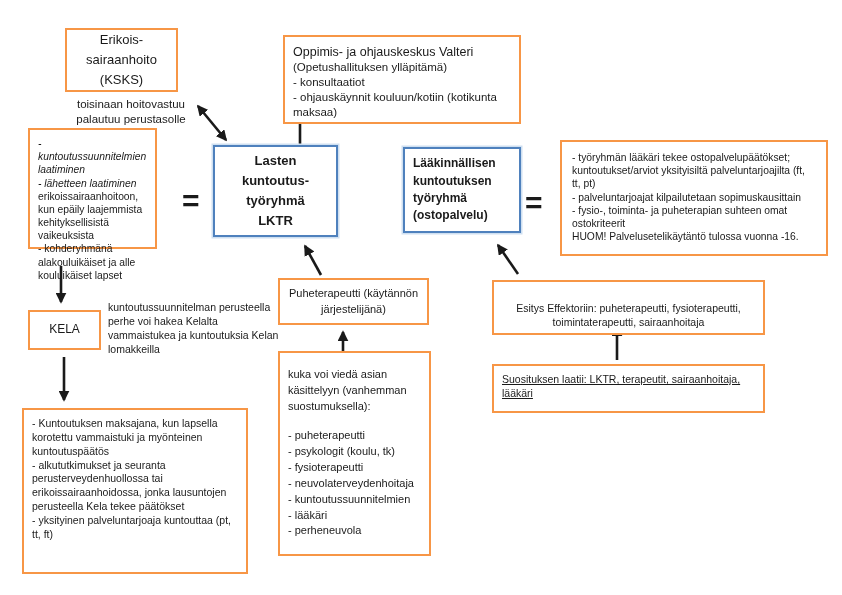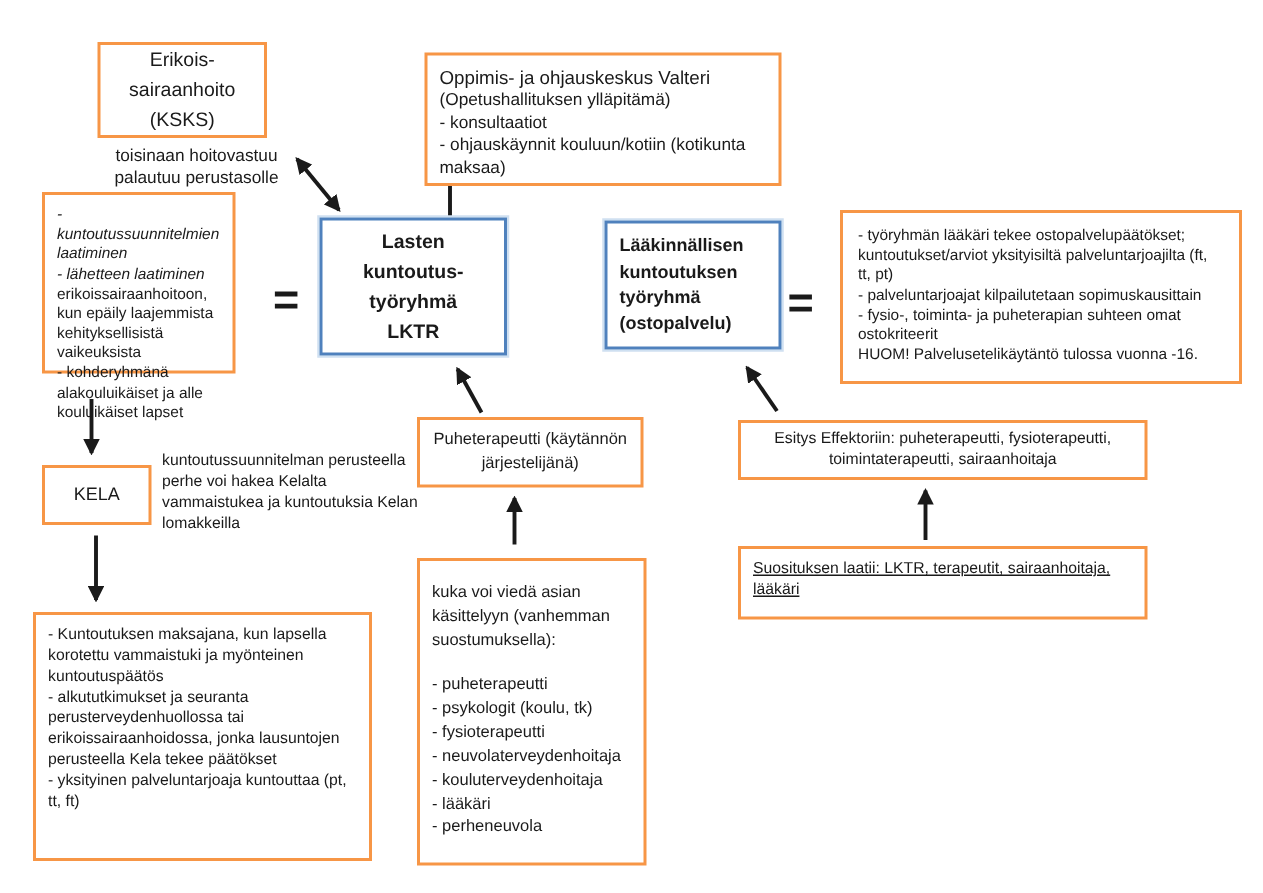--- a/index.html
+++ b/index.html
@@ -101,32 +101,32 @@
   <div class="box orange pad8 t105" style="left:22px;top:408px;width:226px;height:166px;">
     <div>- Kuntoutuksen maksajana, kun lapsella korotettu vammaistuki ja myönteinen kuntoutuspäätös</div>
     <div>- alkututkimukset ja seuranta perusterveydenhuollossa tai erikoissairaanhoidossa, jonka lausuntojen perusteella Kela tekee päätökset</div>
     <div>- yksityinen palveluntarjoaja kuntouttaa (pt, tt, ft)</div>
   </div>
 
   <div class="box orange center t11 vcenter" style="left:278px;top:278px;width:151px;height:47px;padding:4px 6px;">
     <div>Puheterapeutti (käytännön järjestelijänä)</div>
   </div>
 
-  <div class="box orange t11 pad8" style="left:278px;top:372px;width:153px;height:205px;padding:14px 8px;">
+  <div class="box orange t11 pad8" style="left:278px;top:351px;width:153px;height:205px;padding:14px 8px;">
     <div class="intro">kuka voi viedä asian käsittelyyn (vanhemman suostumuksella):</div>
     <div class="list-item">- puheterapeutti</div>
     <div class="list-item">- psykologit (koulu, tk)</div>
     <div class="list-item">- fysioterapeutti</div>
     <div class="list-item">- neuvolaterveydenhoitaja</div>
-    <div class="list-item">- kouluterveydenhoitaja</div>
+    <div class="list-item">- kuntoutussuunnitelmien</div>
     <div class="list-item">- lääkäri</div>
     <div class="list-item">- perheneuvola</div>
   </div>
 
-  <div class="box orange center t105 vcenter" style="left:492px;top:280px;width:273px;height:40px;padding:3px 19px;">
+  <div class="box orange center t105 vcenter" style="left:492px;top:280px;width:273px;height:55px;padding:3px 19px;justify-content:flex-end;">
     <div>Esitys Effektoriin: puheterapeutti, fysioterapeutti, toimintaterapeutti, sairaanhoitaja</div>
   </div>
 
   <div class="box orange t105" style="left:492px;top:364px;width:273px;height:49px;padding:7px 8px;text-decoration:underline;">
     <div>Suosituksen laatii: LKTR, terapeutit, sairaanhoitaja, lääkäri</div>
   </div>
 
 </div>
 
 </body></html>

